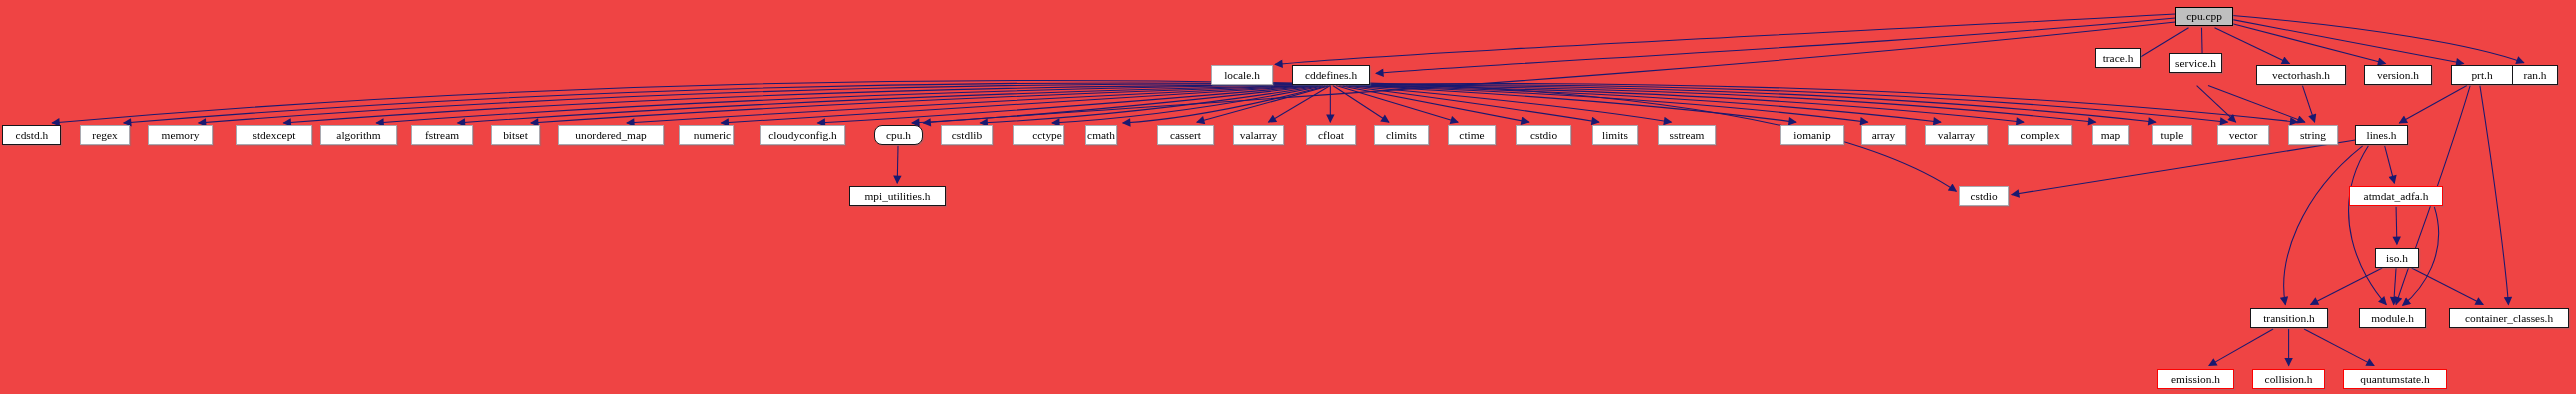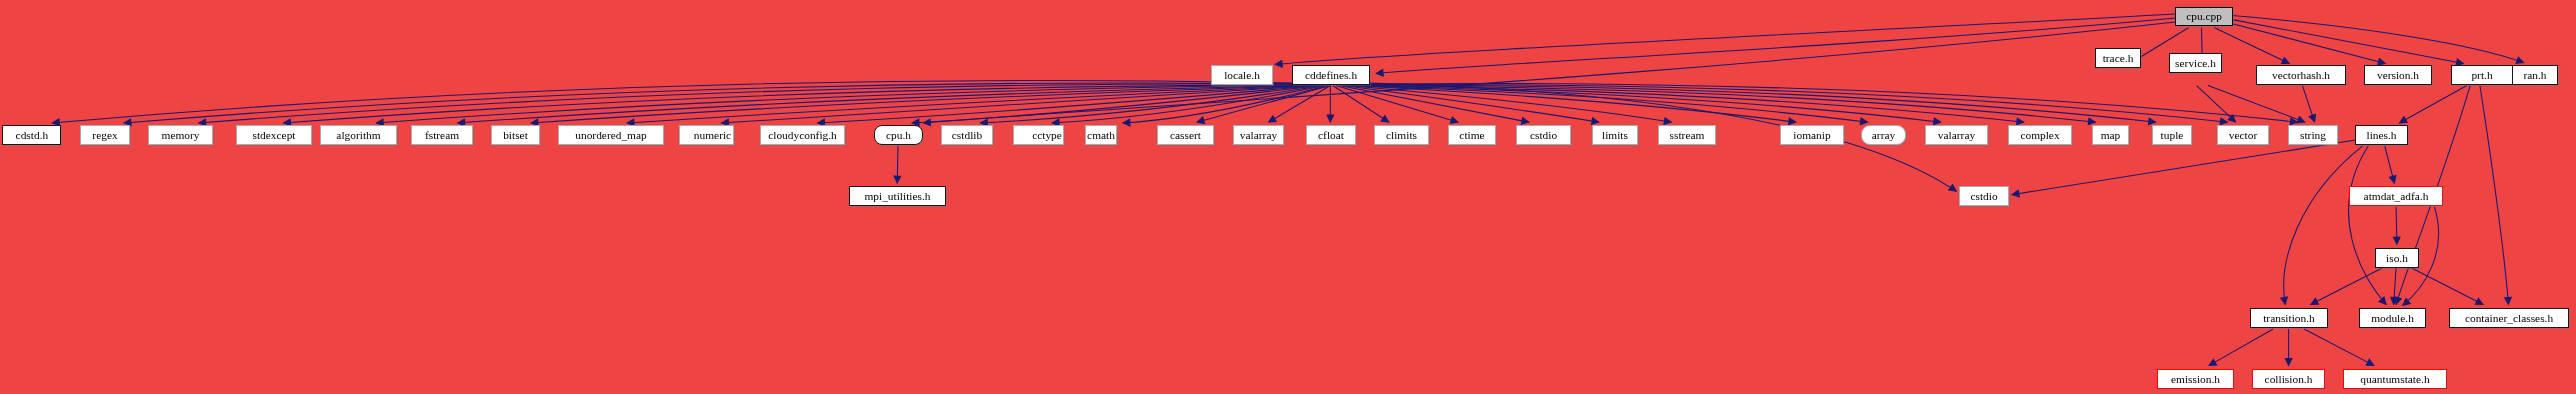--- a/index.html
+++ b/index.html
@@ -133,21 +133,21 @@
   <div class="node system" style="left:1085px;top:125px;width:32px;">cmath</div>
   <div class="node system" style="left:1157px;top:125px;width:57px;">cassert</div>
   <div class="node system" style="left:1233px;top:125px;width:51px;">valarray</div>
   <div class="node system" style="left:1306px;top:125px;width:50px;">cfloat</div>
   <div class="node system" style="left:1374px;top:125px;width:55px;">climits</div>
   <div class="node system" style="left:1448px;top:125px;width:48px;">ctime</div>
   <div class="node system" style="left:1516px;top:125px;width:55px;">cstdio</div>
   <div class="node system" style="left:1592px;top:125px;width:46px;">limits</div>
   <div class="node system" style="left:1658px;top:125px;width:58px;">sstream</div>
   <div class="node system" style="left:1780px;top:125px;width:64px;">iomanip</div>
-  <div class="node system" style="left:1861px;top:125px;width:45px;border-radius:9px;">array</div>
+  <div class="node system" style="left:1861px;top:125px;width:45px;">array</div>
   <div class="node system" style="left:1925px;top:125px;width:63px;">valarray</div>
   <div class="node system" style="left:2008px;top:125px;width:64px;">complex</div>
   <div class="node system" style="left:2092px;top:125px;width:37px;">map</div>
   <div class="node system" style="left:2152px;top:125px;width:40px;">tuple</div>
   <div class="node system" style="left:2217px;top:125px;width:52px;">vector</div>
   <div class="node system" style="left:2288px;top:125px;width:50px;">string</div>
   <div class="node project" style="left:2355px;top:125px;width:53px;">lines.h</div>
 
   <div class="node project" style="left:849px;top:186px;width:97px;">mpi_utilities.h</div>
   <div class="node system" style="left:1959px;top:186px;width:50px;">cstdio</div>

